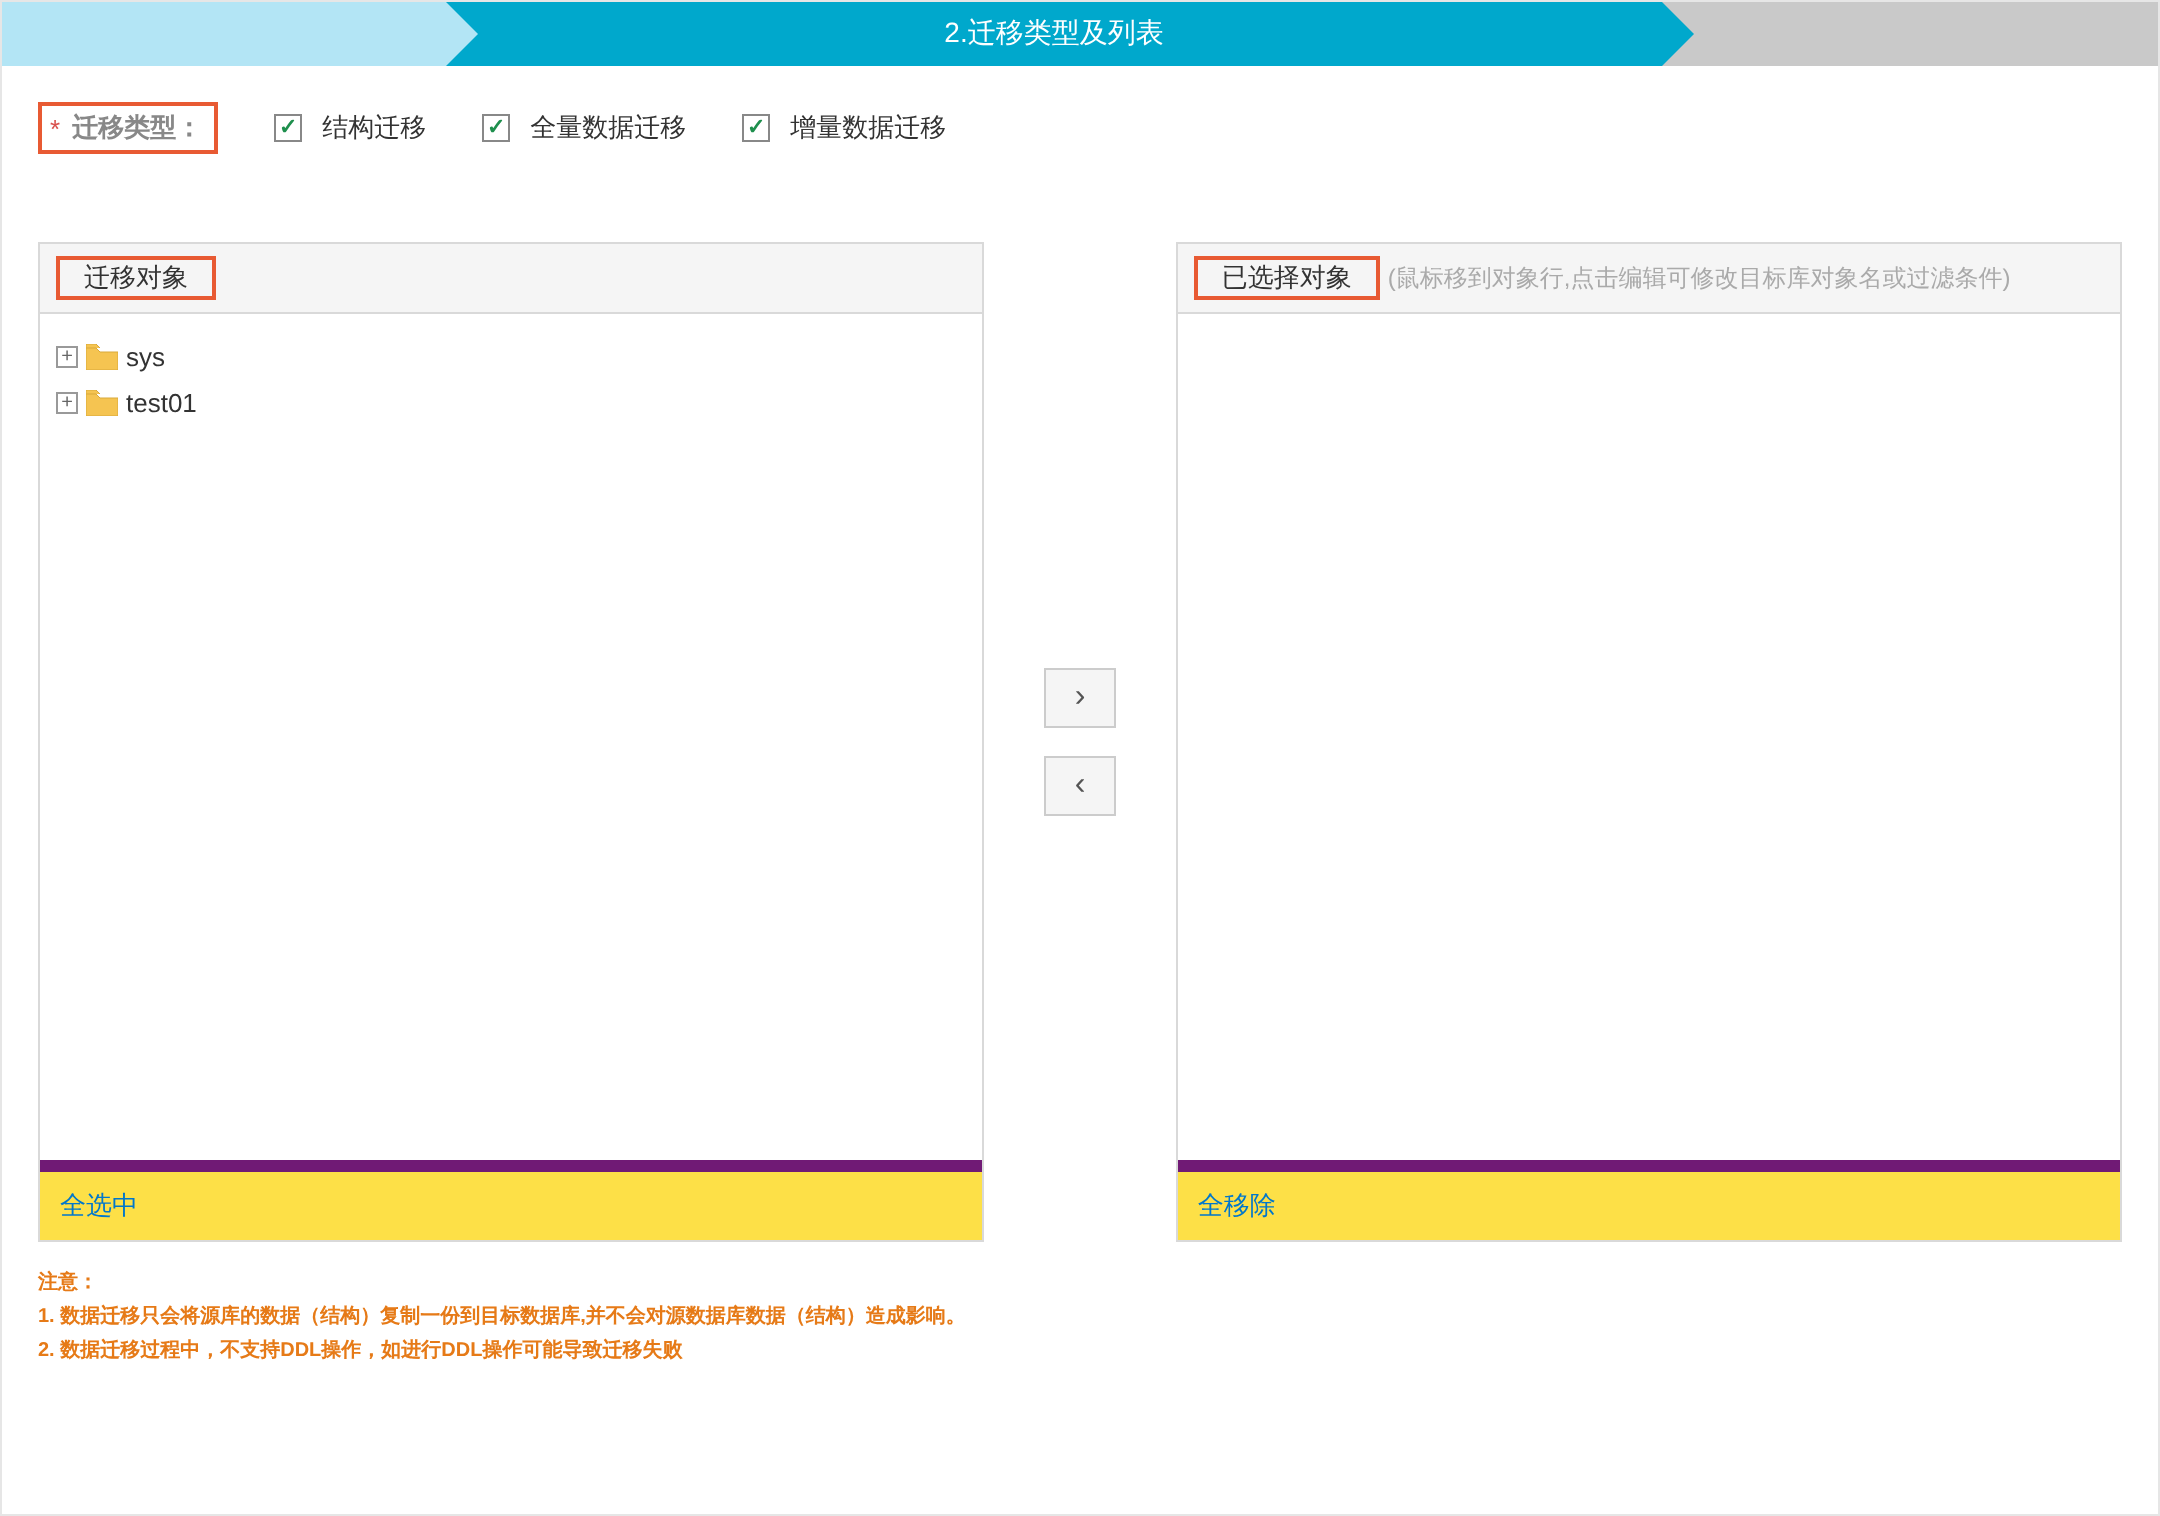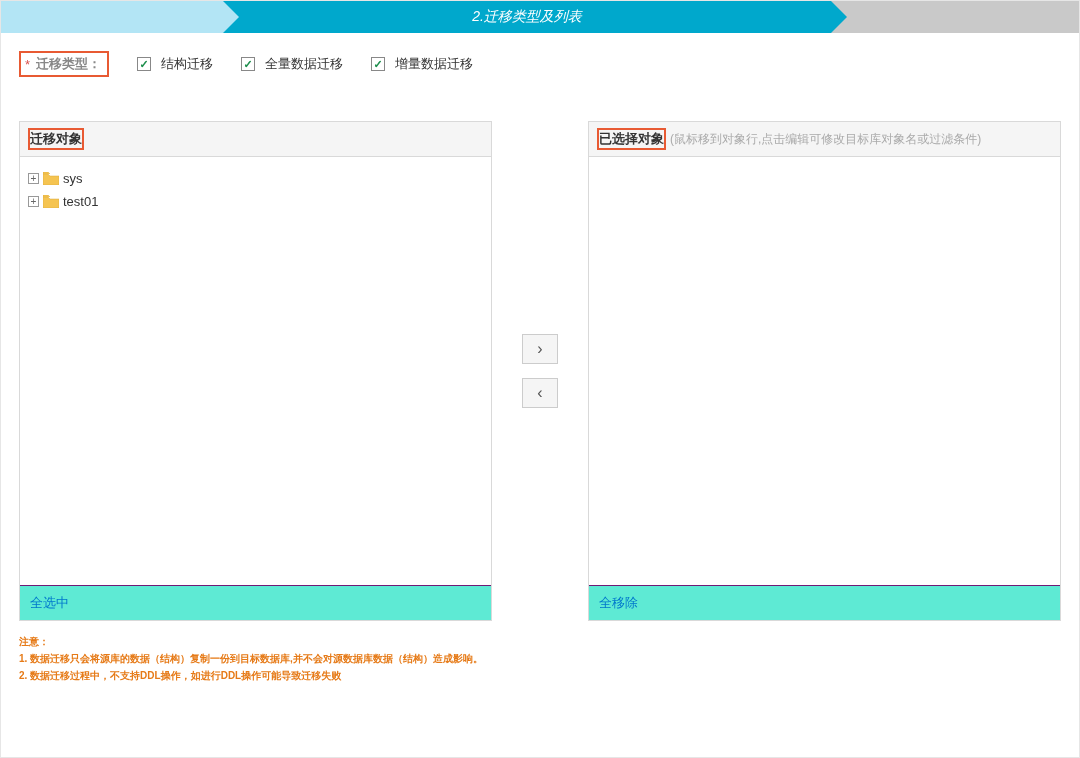--- a/index.html
+++ b/index.html
@@ -20,21 +20,20 @@
     height: 32px;
     width: 100%;
   }
   .step-seg {
     position: relative;
     display: flex;
     align-items: center;
     justify-content: center;
     color: #fff;
     font-size: 14px;
-    font-style: italic;
   }
   .seg1 {
     width: 222px;
     background: #b3e5f5;
   }
   .seg1::after {
     content: "";
     position: absolute;
     right: -16px;
     top: 0;
@@ -130,22 +129,21 @@
     background: #f5f5f5;
     border-bottom: 1px solid #d9d9d9;
     padding: 6px 8px;
     display: flex;
     align-items: center;
     gap: 4px;
     color: #333;
   }
   .panel-header .boxed {
     border: 2px solid #e85a33;
-    padding: 0 0;
-    font-weight: bold;
+    padding: 0 12px;
   }
   .panel-header .hint {
     color: #aaa;
     font-size: 12px;
   }
   .panel-body {
     flex: 1;
     padding: 10px 8px;
     overflow: auto;
   }
@@ -164,22 +162,22 @@
     display: inline-flex;
     align-items: center;
     justify-content: center;
     font-size: 10px;
     line-height: 1;
     color: #666;
     background: #fff;
   }
   .folder-icon svg { display: block; }
   .panel-footer {
-    border-top: 1px solid #701a75;
-    background: #5eead4;
+    border-top: 6px solid #701a75;
+    background: #fde047;
     padding: 8px 10px;
   }
   .panel-footer a {
     color: #0077cc;
     text-decoration: none;
     cursor: pointer;
   }
 
   
   .transfer-col {

